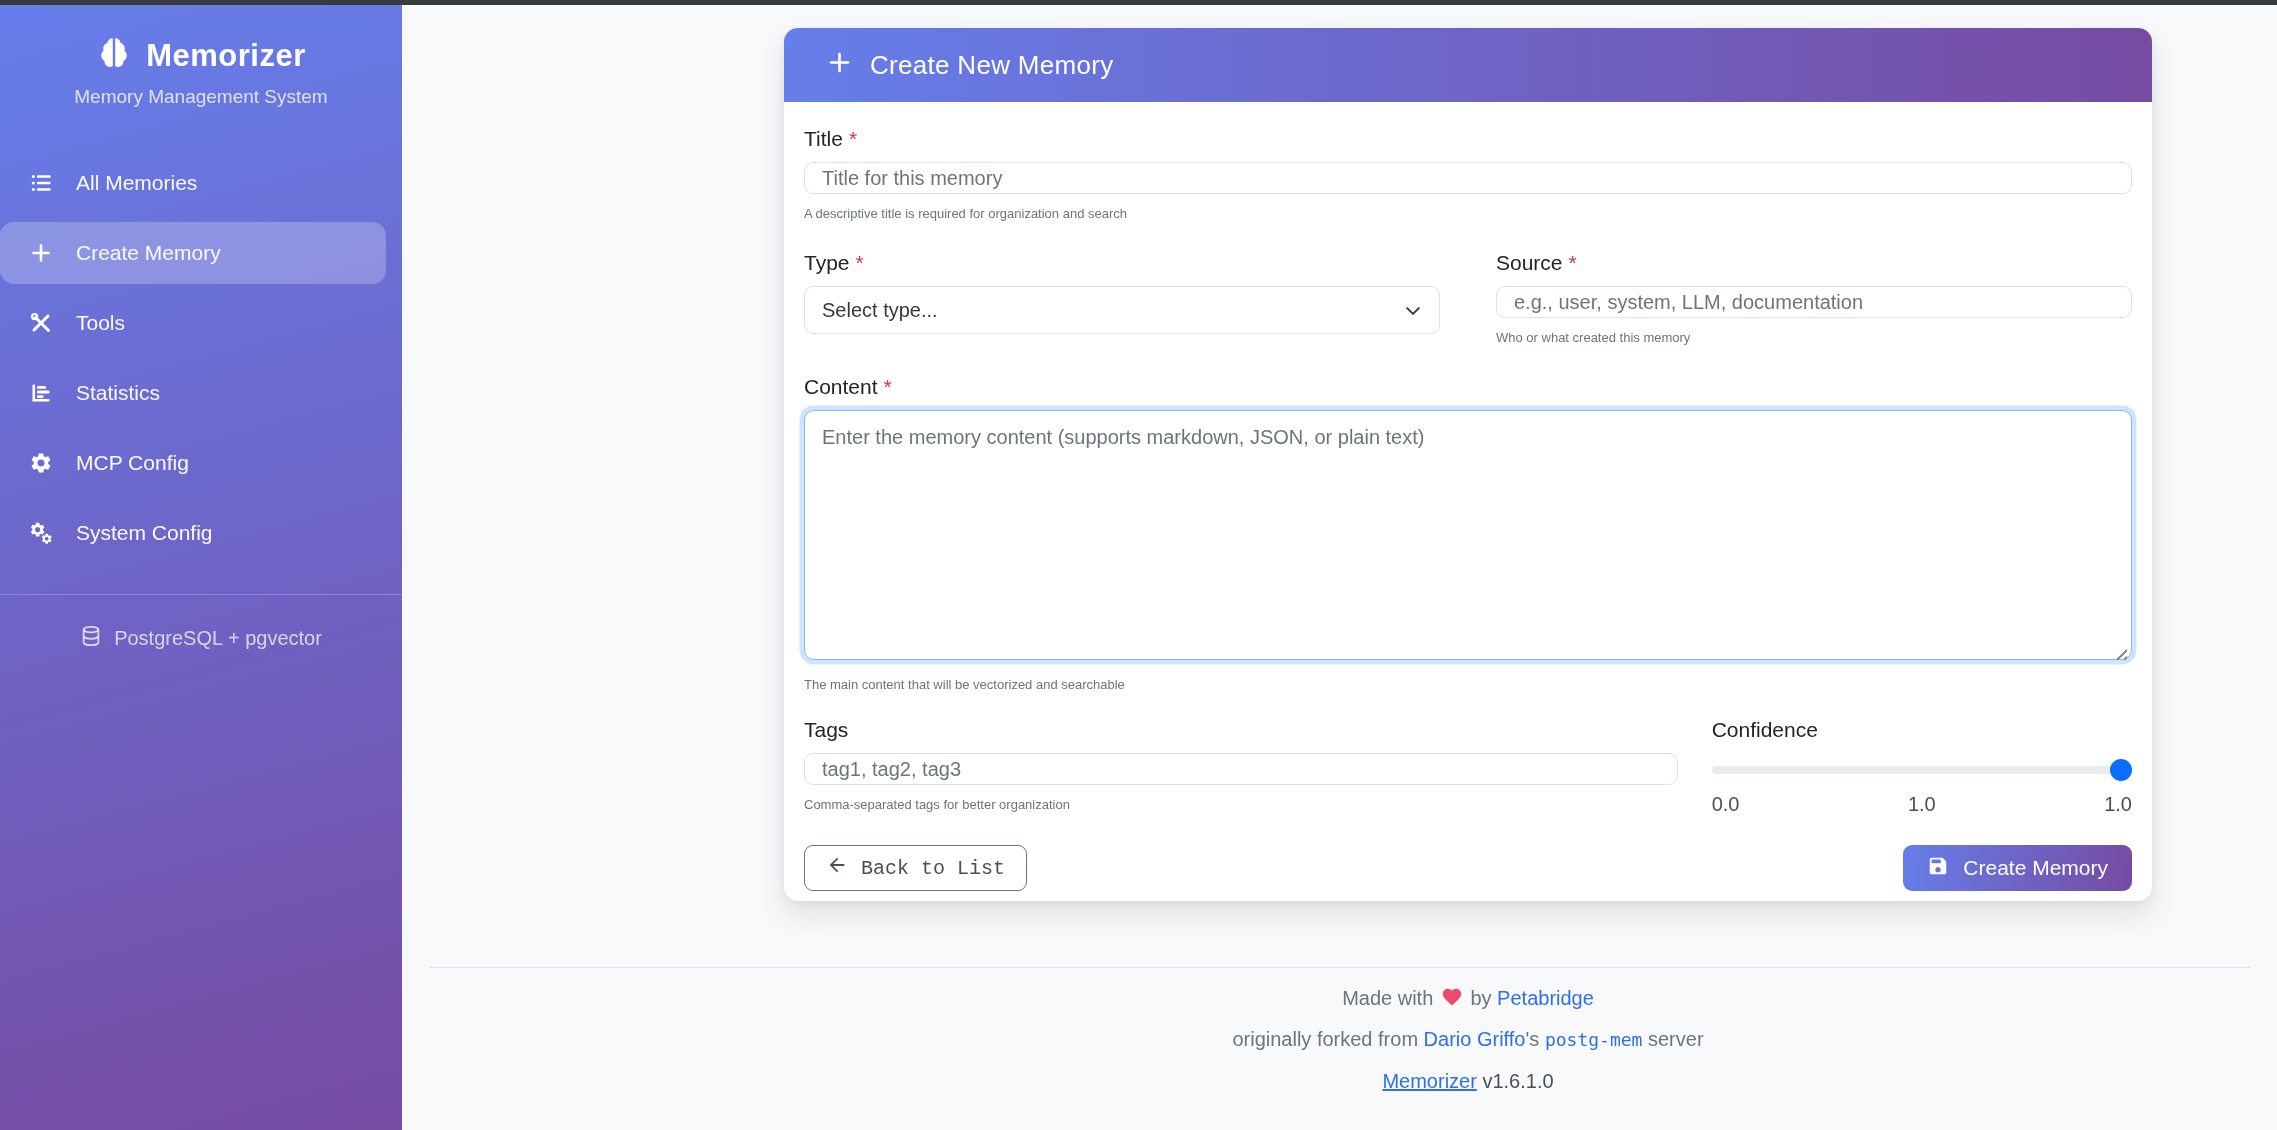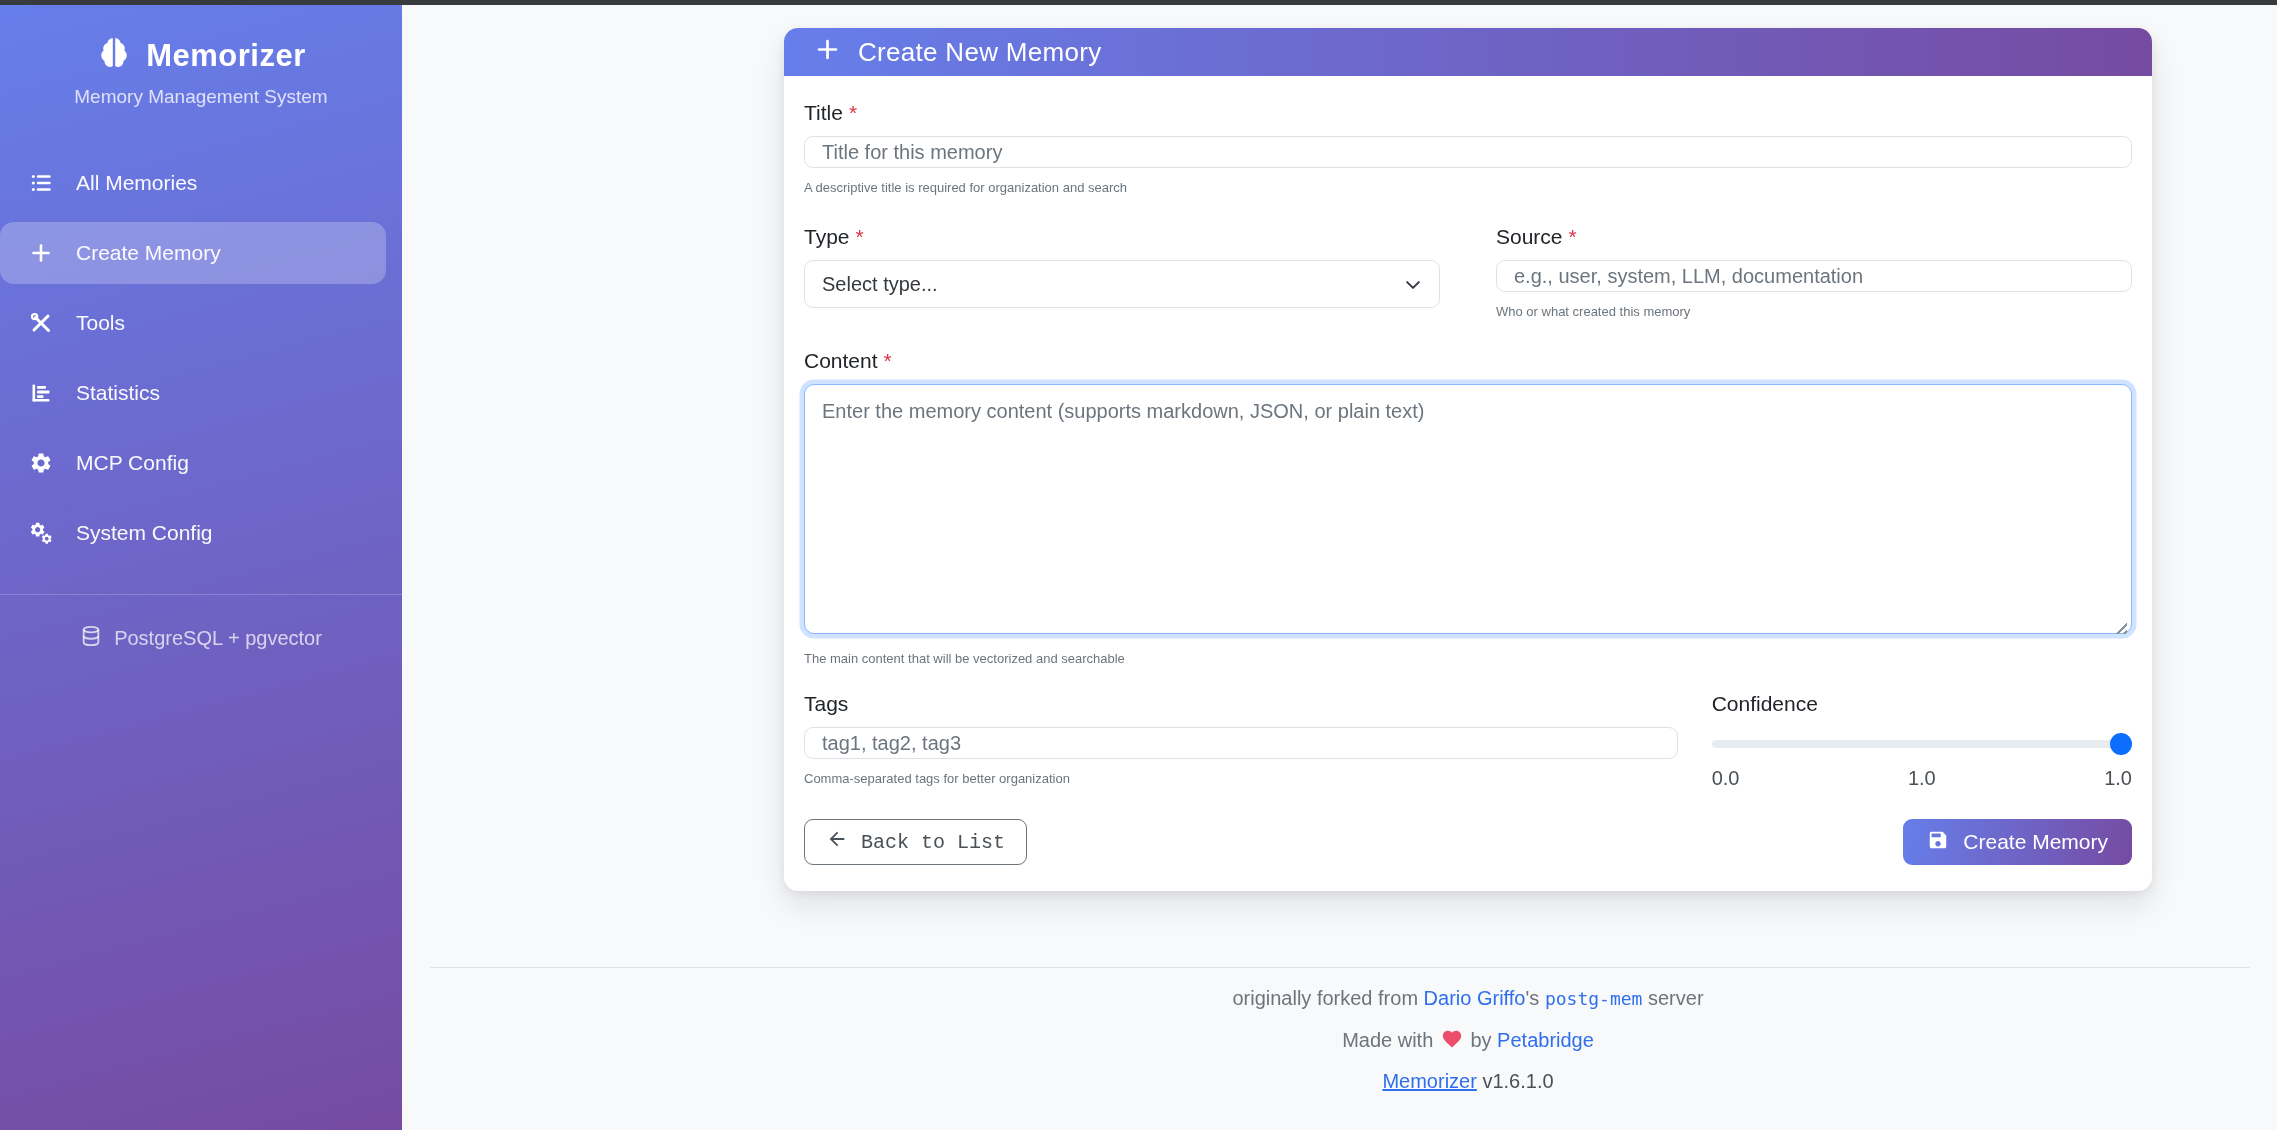--- a/index.html
+++ b/index.html
@@ -56,27 +56,27 @@
   .side-footer svg{width:22px;height:22px;}
 
   
   .main{position:absolute;left:402px;top:5px;width:1875px;height:1125px;}
 
   .card{
     position:absolute;left:382px;top:23px;width:1368px;background:#fff;
     border-radius:14px;box-shadow:0 14px 30px rgba(20,20,43,.10), 0 3px 8px rgba(20,20,43,.06);
   }
   .card-header{
-    height:48px;border-radius:14px 14px 0 0;display:flex;align-items:center;gap:17px;
-    padding:0 30px;background:linear-gradient(90deg,var(--grad-start) 0%,var(--grad-end) 100%);
+    height:74px;border-radius:14px 14px 0 0;display:flex;align-items:center;gap:17px;
+    padding:0 42px;background:linear-gradient(90deg,var(--grad-start) 0%,var(--grad-end) 100%);
     color:#fff;
   }
   .card-header svg{width:27px;height:27px;}
   .card-title{font-size:26px;font-weight:500;letter-spacing:.3px;}
-  .card-body{padding:24px 20px 26px 20px;}
+  .card-body{padding:24px 20px 10px 20px;}
 
   .field-label{font-size:21px;font-weight:500;color:var(--label);line-height:26px;margin-bottom:10px;}
   .req{color:var(--required);margin-left:6px;}
   .help{font-size:13px;color:var(--muted);line-height:24px;margin-top:8px;}
 
   input[type=text]{
     width:100%;height:32px;border:1px solid var(--border);border-radius:9px;
     padding:0 17px;font-size:20px;font-family:"Liberation Sans",sans-serif;color:#212529;background:#fff;outline:none;
   }
   input[type=text]::placeholder{color:#6c757d;opacity:1;}
@@ -341,34 +341,34 @@
         </button>
       </div>
 
     </div>
   </section>
 
   <hr class="footer-divider">
 
   <footer class="page-footer">
     <div class="line">
+      <span>Made with</span>
+      <span class="heart-icon">
+        <svg viewBox="0 0 24 24" fill="#ec4d6a">
+          <path d="M12 21.35l-1.45-1.32C5.4 15.36 2 12.28 2 8.5 2 5.42 4.42 3 7.5 3c1.74 0 3.41.81 4.5 2.09C13.09 3.81 14.76 3 16.5 3 19.58 3 22 5.42 22 8.5c0 3.78-3.4 6.86-8.55 11.54L12 21.35z"></path>
+        </svg>
+      </span>
+      <span>by</span>
+      <a>Petabridge</a>
+    </div>
+    <div class="line">
       <span>originally forked from</span>
       <a>Dario Griffo</a><span>'s</span>
       <code class="mono">postg-mem</code>
       <span>server</span>
     </div>
     <div class="line">
-      <span>Made with</span>
-      <span class="heart-icon">
-        <svg viewBox="0 0 24 24" fill="#ec4d6a">
-          <path d="M12 21.35l-1.45-1.32C5.4 15.36 2 12.28 2 8.5 2 5.42 4.42 3 7.5 3c1.74 0 3.41.81 4.5 2.09C13.09 3.81 14.76 3 16.5 3 19.58 3 22 5.42 22 8.5c0 3.78-3.4 6.86-8.55 11.54L12 21.35z"></path>
-        </svg>
-      </span>
-      <span>by</span>
-      <a>Petabridge</a>
-    </div>
-    <div class="line">
       <a class="underline">Memorizer</a>
       <span class="version">v1.6.1.0</span>
     </div>
   </footer>
 
 </main>
 
 </body></html>

